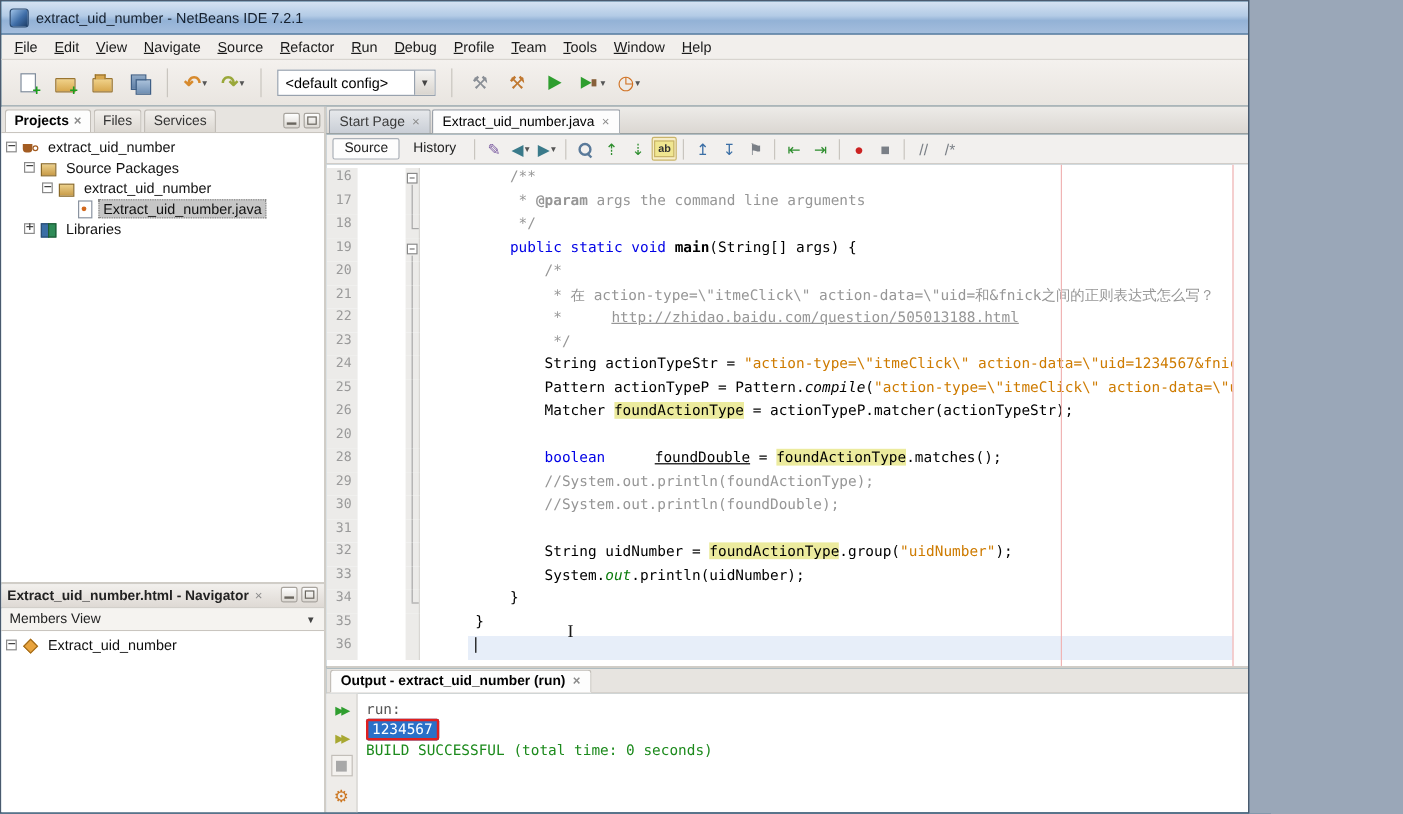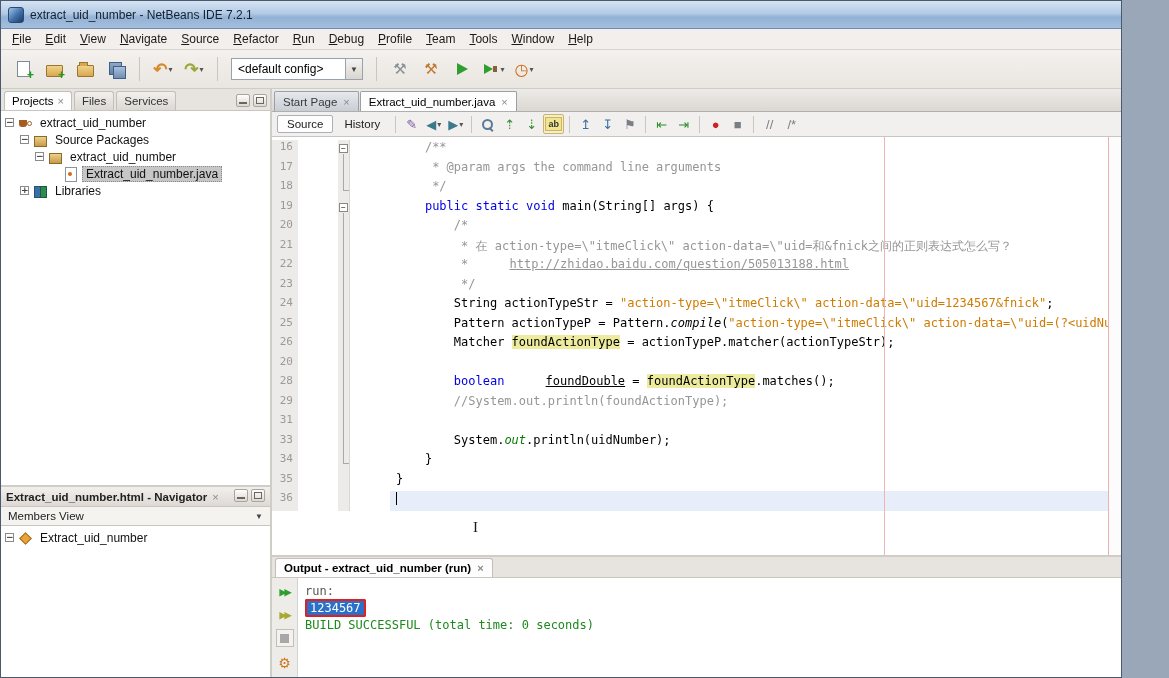--- a/index.html
+++ b/index.html
@@ -1,18 +1,18 @@
 <!DOCTYPE html>
 <html><head>
 <meta charset="utf-8">
 <style>
   * { box-sizing: border-box; margin: 0; padding: 0; }
   html,body { background:#9aa7b8; }
   .window {
-    position: relative; width: 1122px; height: 678px;
+    position: relative; width: 1041px; height: 678px;
     font-family: "Liberation Sans", sans-serif; font-size: 12px;
     background: #0c4a6e; border: 1px solid #4a5a6e; overflow: hidden;
   }
   
   .titlebar {
     height: 28px; display: flex; align-items: center; padding-left: 7px; gap: 6px;
     background: linear-gradient(180deg,#d6e3f2 0%,#b3cbe6 45%,#93b2d6 60%,#a5bedd 100%);
     border-bottom: 1px solid #6f8cb0;
   }
   .app-icon { width:16px; height:16px; border-radius:3px;
@@ -63,21 +63,21 @@
   .main { position:absolute; top:88px; left:0; right:0; bottom:0; display:flex; }
   .left { width:271px; flex:none; border-right:2px solid #d0cdc7; display:flex; flex-direction:column; background:#fff; }
   .right { flex:1; display:flex; flex-direction:column; min-width:0; }
   
   .projects-panel { height:398px; flex:none; display:flex; flex-direction:column; border-bottom:2px solid #d0cdc7; }
   .panel-tabs { height:22px; background:#e7e4e0; border-bottom:1px solid #c9c5bf;
     display:flex; align-items:flex-end; padding:2px 3px 0 3px; }
   .ptab { height:19px; display:flex; align-items:center; gap:4px; padding:0 7px; font-size:11.5px;
     border:1px solid #c2beb8; border-bottom:none; background:linear-gradient(#f2f0ed,#dcd8d2);
     border-radius:3px 3px 0 0; margin-right:2px; color:#333; }
-  .ptab.sel { background:#fdfdfd; font-weight:normal; color:#000; }
+  .ptab.sel { background:#fdfdfd; font-weight:bold; color:#000; }
   .x { color:#8a8a8a; font-size:11px; line-height:10px; }
   .hspacer { margin-left:auto; }
   .wbtn { width:14px; height:13px; border:1px solid #a8a49e; border-radius:2px;
     background:linear-gradient(#fefefe,#dcd8d2); position:relative; margin-left:3px; margin-bottom:3px; }
   .wbtn-min::after { content:""; position:absolute; left:2px; right:2px; bottom:2px; height:2px; background:#6a665f; }
   .wbtn-max::after { content:""; position:absolute; left:2px; right:2px; top:2px; bottom:2px; border:1px solid #6a665f; }
   
   .tree { flex:1; background:#fff; overflow:hidden; padding-top:3px; }
   .trow { height:17px; display:flex; align-items:center; white-space:nowrap; }
   .texp { width:9px; height:9px; flex:none; border:1px solid #8a8a8a; background:#fff;
@@ -145,21 +145,21 @@
   .fold { width:12px; flex:none; background:#ecebe9; border-right:1px solid #d8d6d3; position:relative; }
   .fold.fl::before { content:""; position:absolute; left:5px; top:0; bottom:0; width:1px; background:#a8a8a8; }
   .fold.fe::before { content:""; position:absolute; left:5px; top:0; height:55%; width:1px; background:#a8a8a8; }
   .fold.fe::after  { content:""; position:absolute; left:5px; top:55%; width:6px; height:1px; background:#a8a8a8; }
   .fold.fd::after  { content:""; position:absolute; left:5px; top:14px; bottom:0; width:1px; background:#a8a8a8; }
   .fbox { position:absolute; left:1px; top:4px; width:9px; height:9px; border:1px solid #888; background:#fff;
     font:8px/7px "DejaVu Sans Mono", monospace; text-align:center; color:#333; }
   .ct { flex:1; white-space:pre; font:12px "DejaVu Sans Mono", monospace; padding-left:6px; color:#000; min-width:0; }
   .cur .ct { background:#e7eef9; }
   .tk-k { color:#0000e6; } .tk-s { color:#ce7b00; } .tk-c { color:#969696; }
-  .tk-b { font-weight:normal; } .tk-i { font-style:italic; } .tk-u { text-decoration:underline;margin-left:34px; }
+  .tk-b { font-weight:bold; } .tk-i { font-style:italic; } .tk-u { text-decoration:underline;margin-left:34px; }
   .tk-h { background:#eceb9e; }
   .tk-sf { font-style:italic; color:#0a7a0a; }
   .caret { display:inline-block; width:1px; height:13px; background:#000; vertical-align:middle; }
   .margin-line { position:absolute; left:612px; top:0; bottom:0; width:1px; background:#f0b4b4; }
   .error-stripe { position:absolute; right:0; top:0; bottom:0; width:13px; background:#fcfcfc; border-left:1px solid #eeb0b0; }
   .ibeam { position:absolute; left:201px; top:382px; width:10px; height:17px;
     font:15px "Liberation Serif", serif; color:#1a1a1a; }
   
   .splitter-h { height:2px; flex:none; background:#d0cdc7; }
   .output-panel { height:120px; flex:none; display:flex; flex-direction:column; }
@@ -470,23 +470,33 @@
               <span class="ln">28</span>
               <span class="fold fl"></span>
               <span class="ct"><span>        </span><span class="tk-k">boolean</span><span> </span><span class="tk-u">foundDouble</span><span> = </span><span class="tk-h">foundActionType</span><span>.matches();</span></span>
             </div>
             <div class="crow">
               <span class="ln">29</span>
               <span class="fold fl"></span>
               <span class="ct"><span>        </span><span class="tk-c">//System.out.println(foundActionType);</span></span>
             </div>
             <div class="crow">
+              <span class="ln">30</span>
+              <span class="fold fl"></span>
+              <span class="ct"><span>        </span><span class="tk-c">//System.out.println(foundDouble);</span></span>
+            </div>
+            <div class="crow">
               <span class="ln">31</span>
               <span class="fold fl"></span>
               <span class="ct"></span>
+            </div>
+            <div class="crow">
+              <span class="ln">32</span>
+              <span class="fold fl"></span>
+              <span class="ct"><span>        </span><span>String uidNumber = </span><span class="tk-h">foundActionType</span><span>.group(</span><span class="tk-s">"uidNumber"</span><span>);</span></span>
             </div>
             <div class="crow">
               <span class="ln">33</span>
               <span class="fold fl"></span>
               <span class="ct"><span>        </span><span>System.</span><span class="tk-sf">out</span><span>.println(uidNumber);</span></span>
             </div>
             <div class="crow">
               <span class="ln">34</span>
               <span class="fold fe"></span>
               <span class="ct"><span>    }</span></span>

